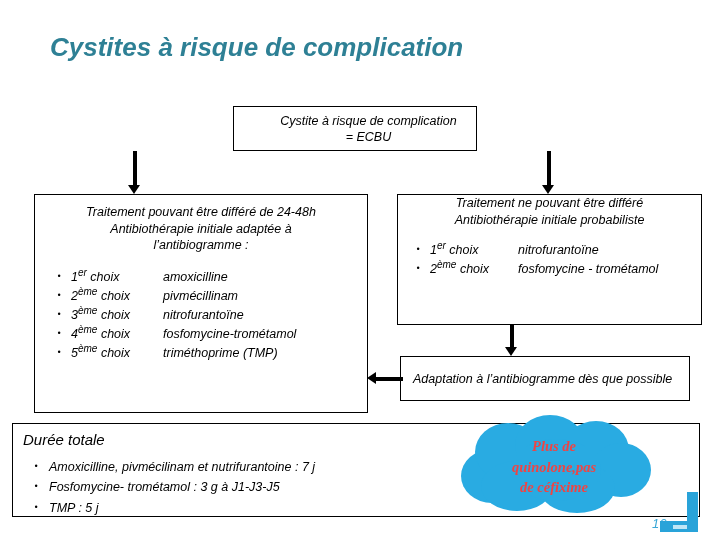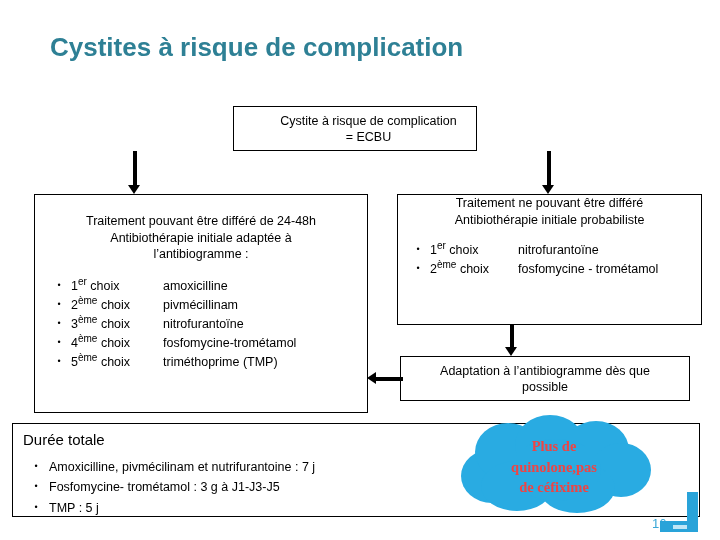--- a/index.html
+++ b/index.html
@@ -13,20 +13,21 @@
     font-family: "Liberation Sans", sans-serif;
     overflow: hidden;
     position: relative;
     color: #000000;
   }
   #slide {
     position: absolute;
     left: 0; top: 0;
     width: 660px;
     height: 540px;
+    font-style: italic;
   }
 
   
   .slide-title {
     position: absolute;
     left: 50px;
     top: 33px;
     width: 620px;
     font-size: 26px;
     font-weight: bold;
@@ -60,21 +61,21 @@
     padding-left: 27px;
   }
   .box-top .line { display: block; }
 
   
   .box-left {
     left: 34px;
     top: 194px;
     width: 334px;
     height: 219px;
-    padding: 18px 6px 0 6px;
+    padding: 9px 6px 0 6px;
   }
   .box-left .hdr {
     text-align: center;
     line-height: 1.33;
   }
   
   .box-right {
     left: 397px;
     top: 194px;
     width: 305px;
@@ -88,21 +89,21 @@
 
   
   .box-adapt {
     left: 400px;
     top: 356px;
     width: 290px;
     height: 45px;
     display: flex;
     align-items: center;
     text-align: center;
-    padding: 0 20px;
+    padding: 0 12px;
   }
 
   
   .box-bottom {
     left: 12px;
     top: 423px;
     width: 688px;
     height: 94px;
     padding: 6px 10px 0 10px;
   }

